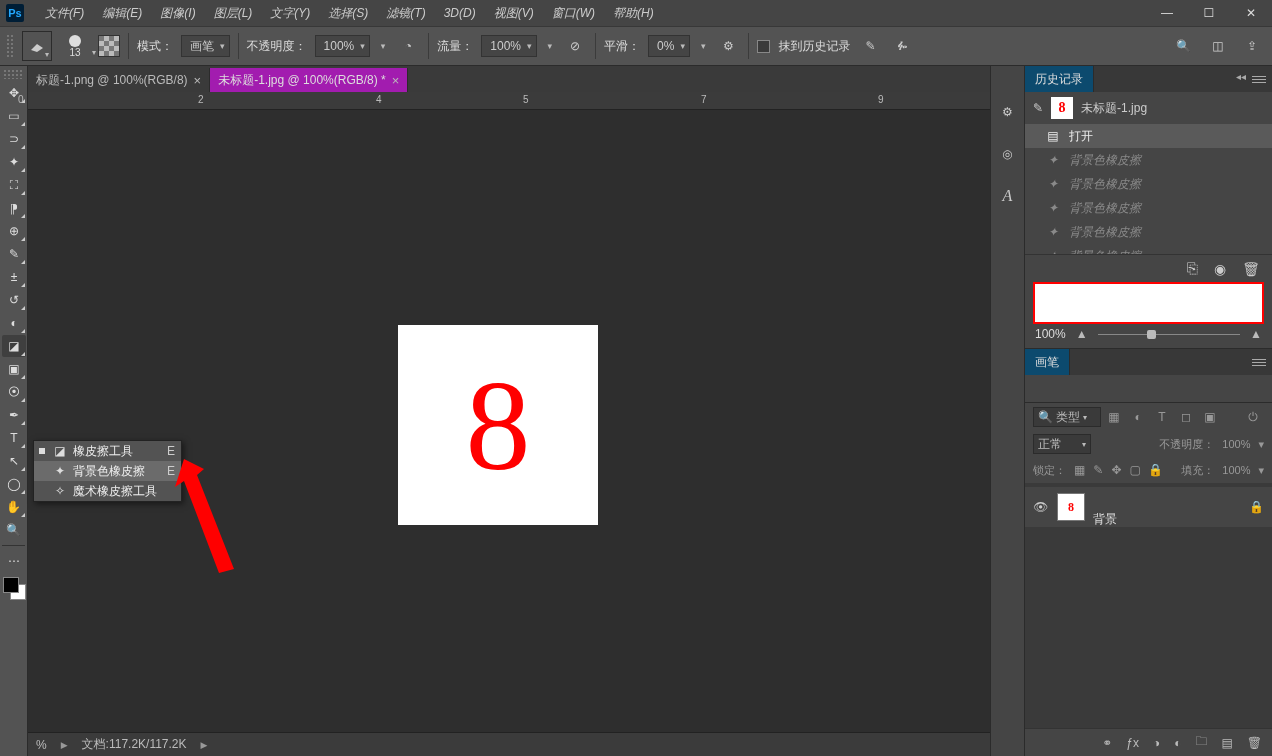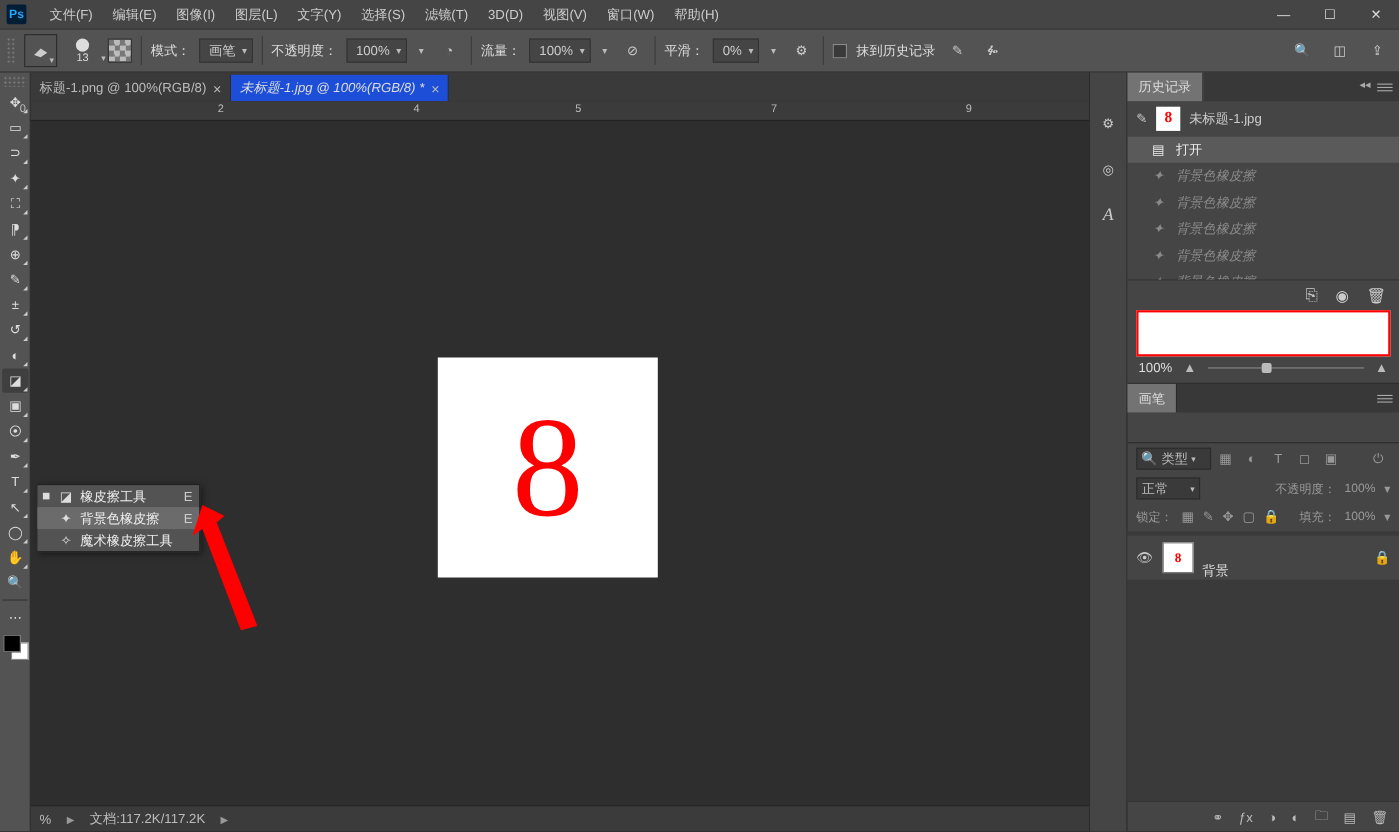--- a/index.html
+++ b/index.html
@@ -2,21 +2,21 @@
 <html><head>
 <meta charset="utf-8">
 <style>
 * { margin:0; padding:0; box-sizing:border-box; font-family:"Microsoft YaHei","Segoe UI",Arial,sans-serif; font-size:12px; user-select:none;}
 html,body{width:1272px;height:756px;background:#2e2e2e;color:#ccc;overflow:hidden;}
 .app{position:relative;width:1272px;height:756px;}
 
 
 .menubar{position:absolute;left:0;top:0;width:100%;height:26px;background:#454545;display:flex;align-items:center;padding-left:6px;}
 .ps-logo{width:18px;height:18px;background:#001e36;color:#23a9ff;display:flex;align-items:center;justify-content:center;font-weight:bold;border-radius:2px;font-size:11px;margin-right:12px;}
-.menubar .menu-item{padding:0 9px;height:100%;display:flex;align-items:center;cursor:default;}
+.menubar .menu-item{padding:0 9px;height:100%;display:flex;align-items:center;cursor:default;font-style:italic;}
 .win-controls{position:absolute;right:0;top:0;height:26px;display:flex;}
 .win-controls div{width:42px;display:flex;align-items:center;justify-content:center;color:#ddd;}
 
 
 .optbar{position:absolute;left:0;top:26px;width:100%;height:40px;background:#535353;border-top:1px solid #383838;border-bottom:1px solid #2b2b2b;display:flex;align-items:center;padding-left:6px;gap:8px;}
 .grip{width:8px;height:24px;background-image:radial-gradient(#777 1px,transparent 1px);background-size:4px 4px;}
 .tool-preview{width:30px;height:30px;border:1px solid #2b2b2b;display:flex;align-items:center;justify-content:center;position:relative;}
 .tiny-dd{font-size:8px;position:absolute;right:2px;bottom:1px;color:#bbb;}
 .brush-sample{width:30px;display:flex;flex-direction:column;align-items:center;position:relative;}
 .brush-dot{width:12px;height:12px;background:#ddd;border-radius:50%;}
@@ -37,21 +37,21 @@
 .tb-item{width:24px;height:22px;margin:1px 2px;display:flex;align-items:center;justify-content:center;color:#ddd;position:relative;border-radius:2px;}
 .tb-item.sel{background:#3f3f3f;}
 .tb-item .tri{position:absolute;right:1px;bottom:1px;width:0;height:0;border-left:4px solid transparent;border-bottom:4px solid #ccc;}
 .tb-swap{position:relative;height:34px;margin:4px 2px;}
 .sw-fg{position:absolute;left:1px;top:1px;width:16px;height:16px;background:#000;border:1px solid #888;}
 .sw-bg{position:absolute;left:8px;top:8px;width:16px;height:16px;background:#fff;border:1px solid #888;}
 
 
 .doctabs{position:absolute;left:28px;top:66px;right:282px;height:26px;background:#3a3a3a;display:flex;align-items:flex-end;}
 .doctab{height:24px;padding:0 8px;display:flex;align-items:center;gap:6px;color:#bbb;border-right:1px solid #2b2b2b;background:#3a3a3a;position:relative;}
-.doctab.active{background:#1d4ed8;color:#ddd;font-style:italic;}
+.doctab.active{background:#a21caf;color:#ddd;}
 .doctab .x{color:#bbb;font-size:13px;}
 
 
 .ruler-h{position:absolute;left:28px;top:92px;right:282px;height:18px;background:#3b3b3b;border-bottom:1px solid #222;}
 .ruler-h span{position:absolute;top:2px;color:#bbb;font-size:10px;}
 .canvas-area{position:absolute;left:28px;top:110px;right:282px;bottom:24px;background:#2e2e2e;}
 .canvas{position:absolute;left:370px;top:215px;width:200px;height:200px;background:#fff;display:flex;align-items:center;justify-content:center;}
 .canvas .glyph{font-family:Georgia,'Times New Roman',serif;font-size:130px;color:#ff0000;line-height:1;}
 
 
@@ -65,21 +65,21 @@
 .arrow{position:absolute;left:159px;top:451px;pointer-events:none;}
 
 
 .rightcol{position:absolute;right:0;top:66px;width:282px;bottom:0;background:#454545;border-left:1px solid #2b2b2b;display:flex;}
 .collapsed-bar{width:34px;background:#454545;border-right:1px solid #2b2b2b;display:flex;flex-direction:column;align-items:center;padding-top:33px;gap:16px;}
 .collapsed-bar .cico{width:26px;height:26px;display:flex;align-items:center;justify-content:center;color:#ccc;border-radius:2px;}
 .panels{flex:1;display:flex;flex-direction:column;}
 
 .panel-tab{height:26px;display:flex;align-items:center;background:#383838;position:relative;}
 .panel-tab .tab{padding:0 10px;height:100%;display:flex;align-items:center;color:#ddd;border-right:1px solid #2b2b2b;}
-.panel-tab .tab.active{background:#737373;}
+.panel-tab .tab.active{background:#0c4a6e;}
 .panel-tab .flyicon{position:absolute;right:6px;top:6px;width:14px;height:14px;display:flex;flex-direction:column;gap:2px;justify-content:center;}
 .panel-tab .flyicon span{height:1px;background:#aaa;}
 .panel-tab .collapse{position:absolute;right:26px;top:5px;color:#aaa;font-size:10px;}
 
 .history-body{background:#454545;padding:0;}
 .hist-doc{display:flex;align-items:center;gap:8px;padding:5px 8px;}
 .hist-thumb{width:22px;height:22px;background:#fff;color:#ff0000;display:flex;align-items:center;justify-content:center;font-family:Georgia,serif;font-size:14px;font-weight:bold;}
 .hist-list{max-height:130px;overflow:hidden;}
 .hist-item{height:24px;display:flex;align-items:center;gap:8px;padding-left:20px;color:#bbb;}
 .hist-item.sel{background:#5a5a5a;color:#eee;}

